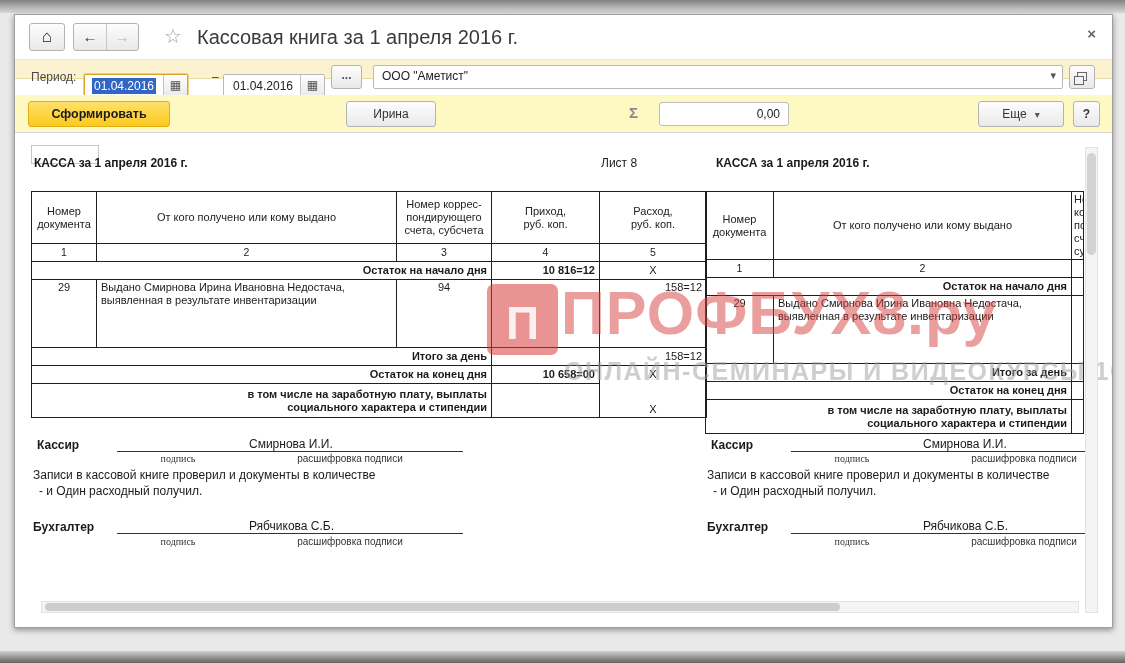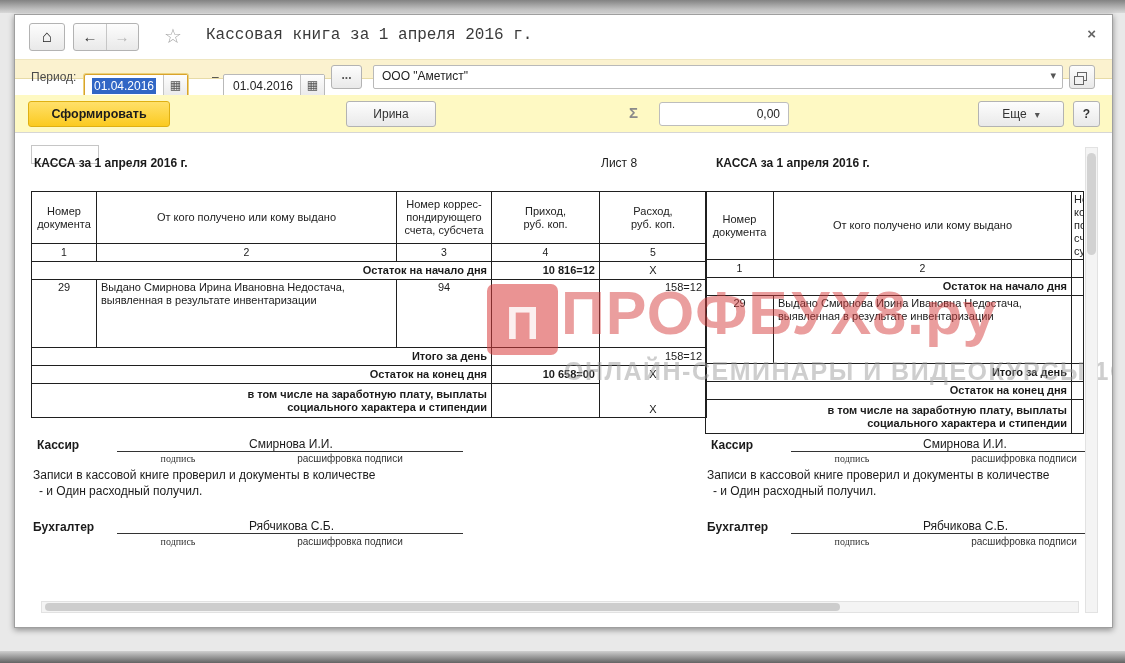--- a/index.html
+++ b/index.html
@@ -17,21 +17,21 @@
   .btn{display:inline-block;background:linear-gradient(#fdfdfd,#e9e9e9);
        border:1px solid #b3b3b3;border-radius:3px;text-align:center;color:#333;
        font-size:12px;box-sizing:border-box;cursor:default;}
   .tb-home{position:absolute;left:14px;top:8px;width:36px;height:28px;line-height:26px;font-size:17px;font-weight:bold;color:#1a1a1a;}
   .tb-nav{position:absolute;left:58px;top:8px;width:66px;height:28px;border:1px solid #b3b3b3;
        border-radius:3px;background:linear-gradient(#fdfdfd,#e9e9e9);box-sizing:border-box;}
   .tb-nav span{position:absolute;top:0;width:32px;height:26px;line-height:25px;text-align:center;font-size:15px;font-weight:bold;}
   .tb-back{left:0;color:#333;border-right:1px solid #c6c6c6;}
   .tb-fwd{right:0;color:#b5b5b5;}
   .tb-star{position:absolute;left:149px;top:9px;font-size:20px;color:#a5a5a5;}
-  .tb-title{position:absolute;left:191px;top:11px;font-size:16px;color:#3a3a3a;font-family:Liberation Mono, monospace;}
+  .tb-title{position:absolute;left:182px;top:11px;font-size:20px;color:#3a3a3a;}
   .tb-close{position:absolute;right:16px;top:10px;font-size:15px;color:#666;font-weight:bold;}
 
   
   .filter{position:absolute;left:0;top:44px;right:0;height:20px;background:#fbf2cf;
           border-top:1px solid #efe6c0;border-bottom:1px solid #e7dba6;box-sizing:border-box;}
   .f-label{position:absolute;left:16px;top:10px;font-size:12px;color:#4a4a4a;}
   .datebox{position:absolute;top:14px;height:24px;background:#fff;border:1px solid #b9b9b9;
            border-radius:2px;box-sizing:border-box;font-size:12px;padding-left:16px;}
   .datebox.focus{border:1px solid #d9a32c;box-shadow:0 0 0 1px #ecd27c;}
   .d-text{position:absolute;left:0;top:0;bottom:0;width:78px;line-height:22px;text-align:center;color:#222;}

